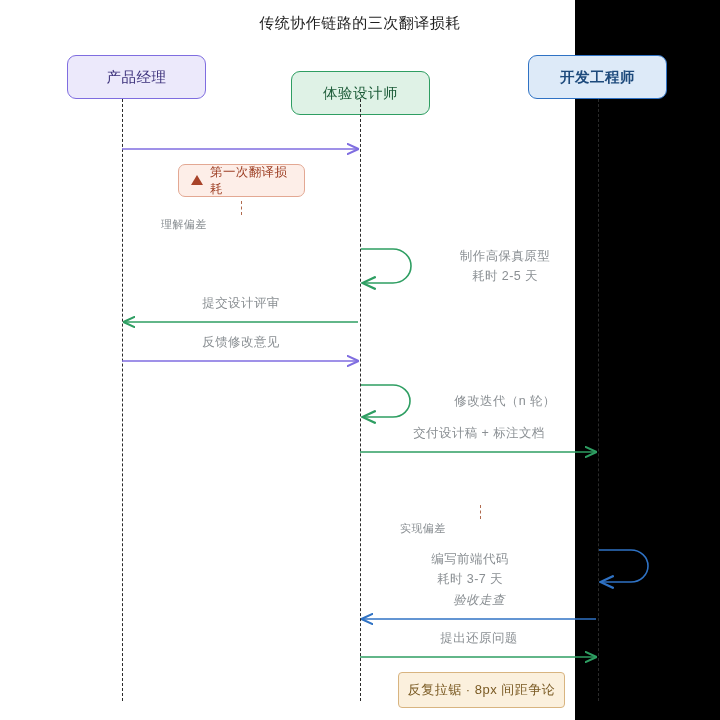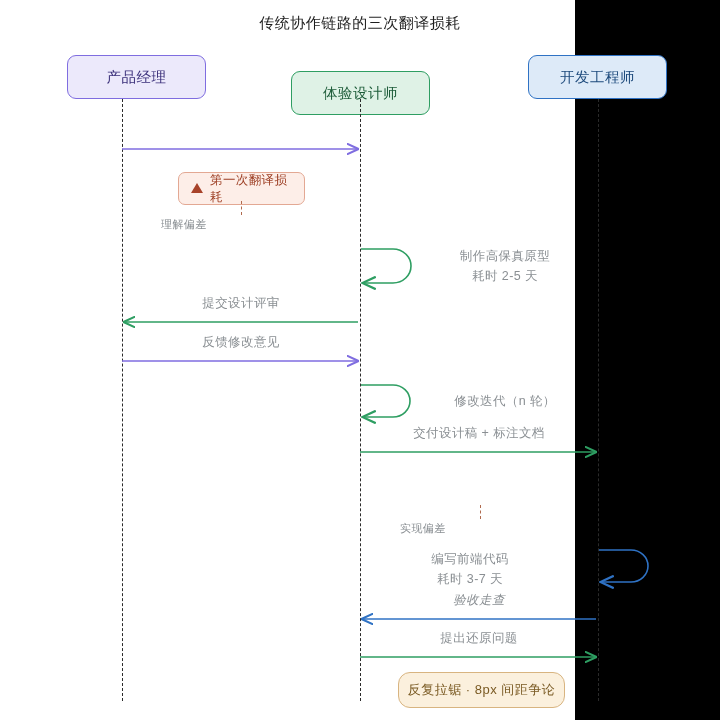--- a/index.html
+++ b/index.html
@@ -57,20 +57,21 @@
     left: 291px; top: 71px; width: 139px;
     background: #dff2e6;
     border-color: #2e9e62;
     color: #1d5c39;
   }
   .actor-dev {
     left: 528px; top: 55px; width: 139px;
     background: #ddeaf8;
     border-color: #2f72c4;
     color: #1d4a7c;
+    font-weight: bold;
   }
   
   .lifeline {
     position: absolute;
     top: 99px;
     width: 0;
     height: 602px;
     border-left: 1px dashed #2a2a2a;
   }
   .lifeline.l1 { left: 121.5px; }
@@ -137,21 +138,21 @@
     user-select: none;
   }
   
   .bottom-note {
     position: absolute;
     box-sizing: border-box;
     left: 398px;
     top: 672px;
     width: 167px;
     height: 36px;
-    border-radius: 12px;
+    border-radius: 4px;
     background: #fbf0dd;
     border: 1px solid #d8b480;
     display: flex;
     align-items: center;
     justify-content: center;
     font-size: 13px;
     color: #7a5a23;
     letter-spacing: 0.5px;
   }
 </style>
@@ -224,21 +225,21 @@
     <div>耗时 2-5 天</div>
   </div>
 
   <div class="msg-label" style="left:420px; top:393px; width:170px; text-align:center;">修改迭代（n 轮）</div>
 
   <div class="msg-label two-line" style="left:385px; top:549px; width:170px; text-align:center;">
     <div>编写前端代码</div>
     <div>耗时 3-7 天</div>
   </div>
 
-  <div class="loss-badge" style="left:178px; top:172px; width:127px;">
+  <div class="loss-badge" style="left:178px; top:164px; width:127px;">
     <span class="warn-tri"></span>
     <span>第一次翻译损耗</span>
   </div>
   <div class="badge-stem" style="left:241px; top:201px; height:14px;"></div>
   <div class="loss-sub" style="left:161px; top:217px; width:160px;">理解偏差</div>
 
   <div class="badge-stem" style="left:480px; top:505px; height:14px;"></div>
   <div class="loss-sub" style="left:400px; top:521px; width:160px;">实现偏差</div>
 
   <div class="bottom-note">

